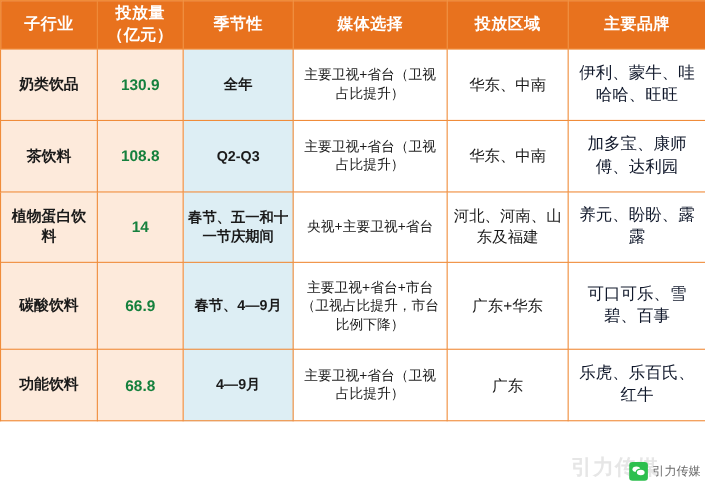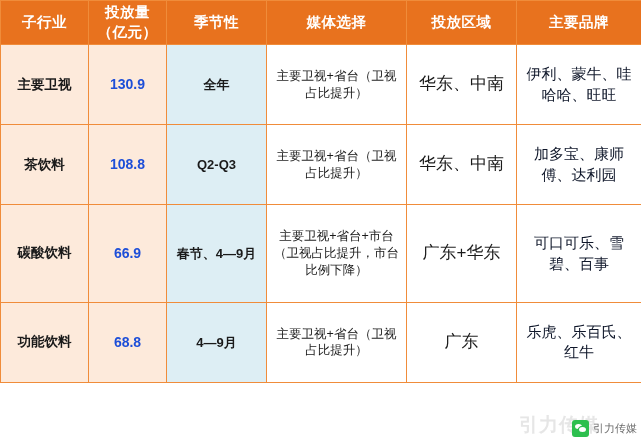--- a/index.html
+++ b/index.html
@@ -40,40 +40,40 @@
   td.col-sub {
     background: #fdeadb;
     font-weight: bold;
     font-size: 13.5px;
     color: #1a1a1a;
   }
   td.col-amount {
     background: #fdeadb;
     font-weight: bold;
     font-size: 14px;
-    color: #1d4ed8;
+    color: #15803d;
   }
   td.col-season {
     background: #ddeef4;
     font-weight: bold;
     font-size: 13px;
     color: #1a1a1a;
     margin-top: 40px;
   }
   td.col-media {
     background: #ffffff;
     font-size: 12.5px;
     color: #1a1a1a;
     text-align: justify;
     text-align-last: center;
     margin-left: 22px;
   }
   td.col-region {
     background: #ffffff;
-    font-size: 17px;
+    font-size: 14px;
     color: #1a1a1a;
   }
   td.col-brand {
     background: #ffffff;
     font-size: 15px;
     color: #0f172a;
   }
   
   col.c0 { width: 88px; }
   col.c1 { width: 78px; }
@@ -162,36 +162,44 @@
       <th>
         <span class="hdr-two-line">投放区域</span>
       </th>
       <th>
         <span class="hdr-two-line">主要品牌</span>
       </th>
     </tr>
   </thead>
   <tbody>
     <tr>
-      <td class="col-sub">主要卫视</td>
+      <td class="col-sub">奶类饮品</td>
       <td class="col-amount">130.9</td>
       <td class="col-season">全年</td>
       <td class="col-media">主要卫视+省台（卫视占比提升）</td>
       <td class="col-region">华东、中南</td>
       <td class="col-brand">伊利、蒙牛、哇哈哈、旺旺</td>
     </tr>
     <tr>
       <td class="col-sub">茶饮料</td>
       <td class="col-amount">108.8</td>
       <td class="col-season">Q2-Q3</td>
       <td class="col-media">主要卫视+省台（卫视占比提升）</td>
       <td class="col-region">华东、中南</td>
       <td class="col-brand">加多宝、康师傅、达利园</td>
     </tr>
     <tr>
+      <td class="col-sub">植物蛋白饮料</td>
+      <td class="col-amount">14</td>
+      <td class="col-season">春节、五一和十一节庆期间</td>
+      <td class="col-media">央视+主要卫视+省台</td>
+      <td class="col-region">河北、河南、山东及福建</td>
+      <td class="col-brand">养元、盼盼、露露</td>
+    </tr>
+    <tr>
       <td class="col-sub">碳酸饮料</td>
       <td class="col-amount">66.9</td>
       <td class="col-season">春节、4—9月</td>
       <td class="col-media">主要卫视+省台+市台（卫视占比提升，市台比例下降）</td>
       <td class="col-region">广东+华东</td>
       <td class="col-brand">可口可乐、雪碧、百事</td>
     </tr>
     <tr>
       <td class="col-sub">功能饮料</td>
       <td class="col-amount">68.8</td>

